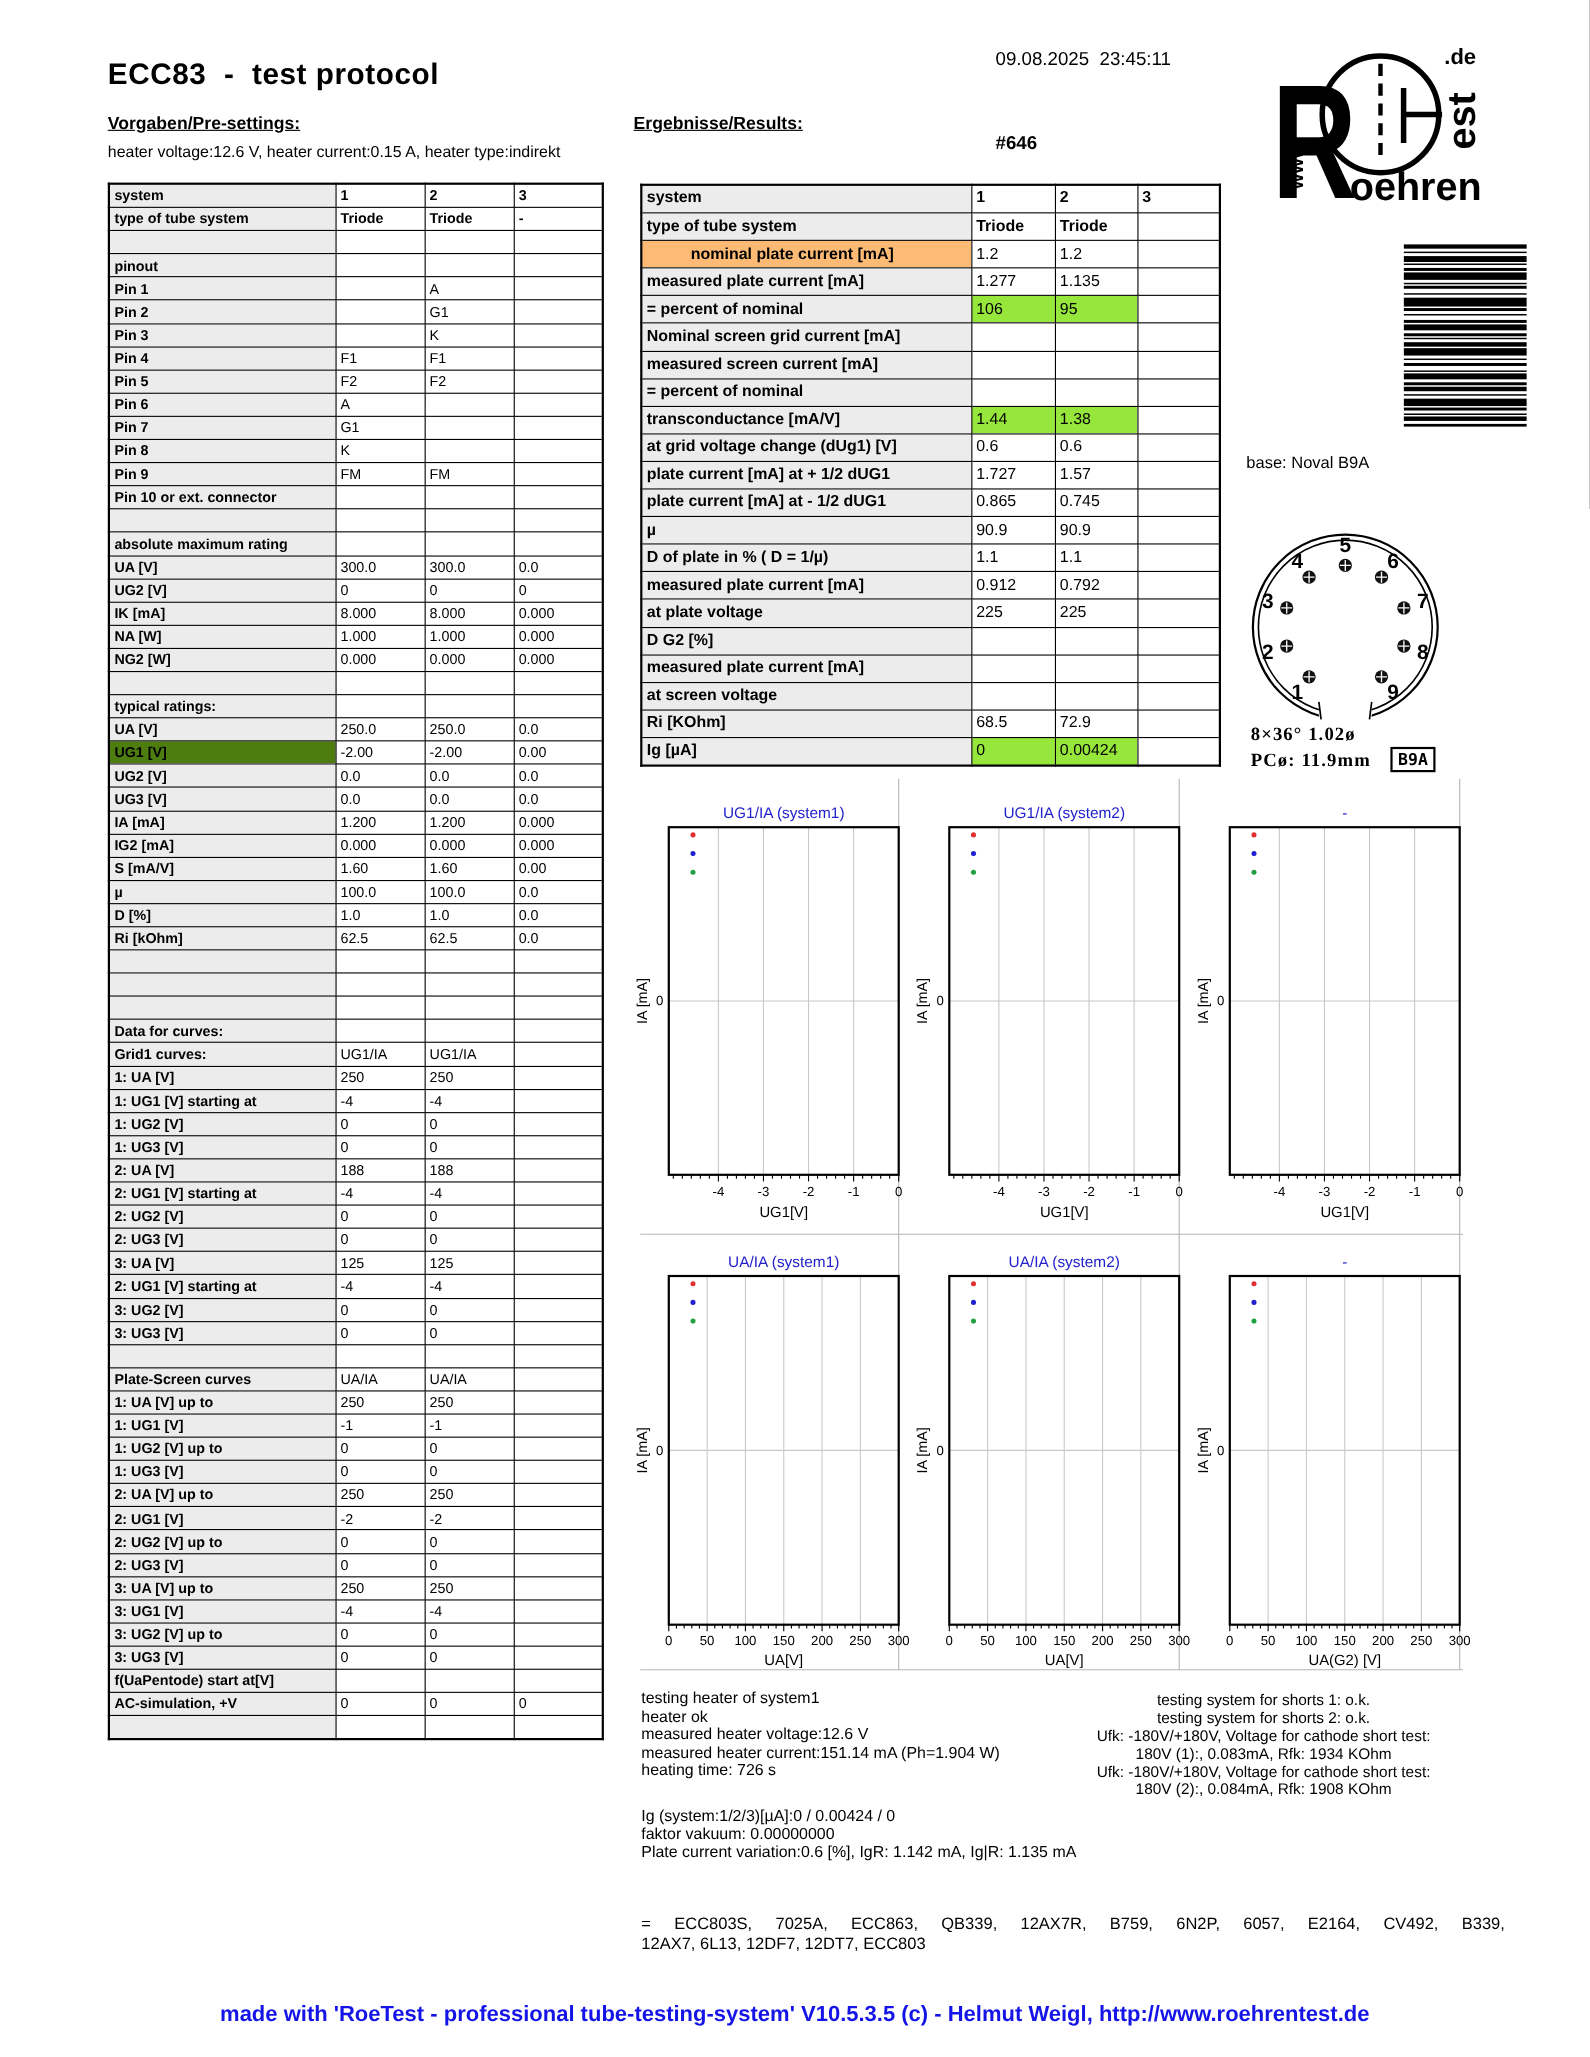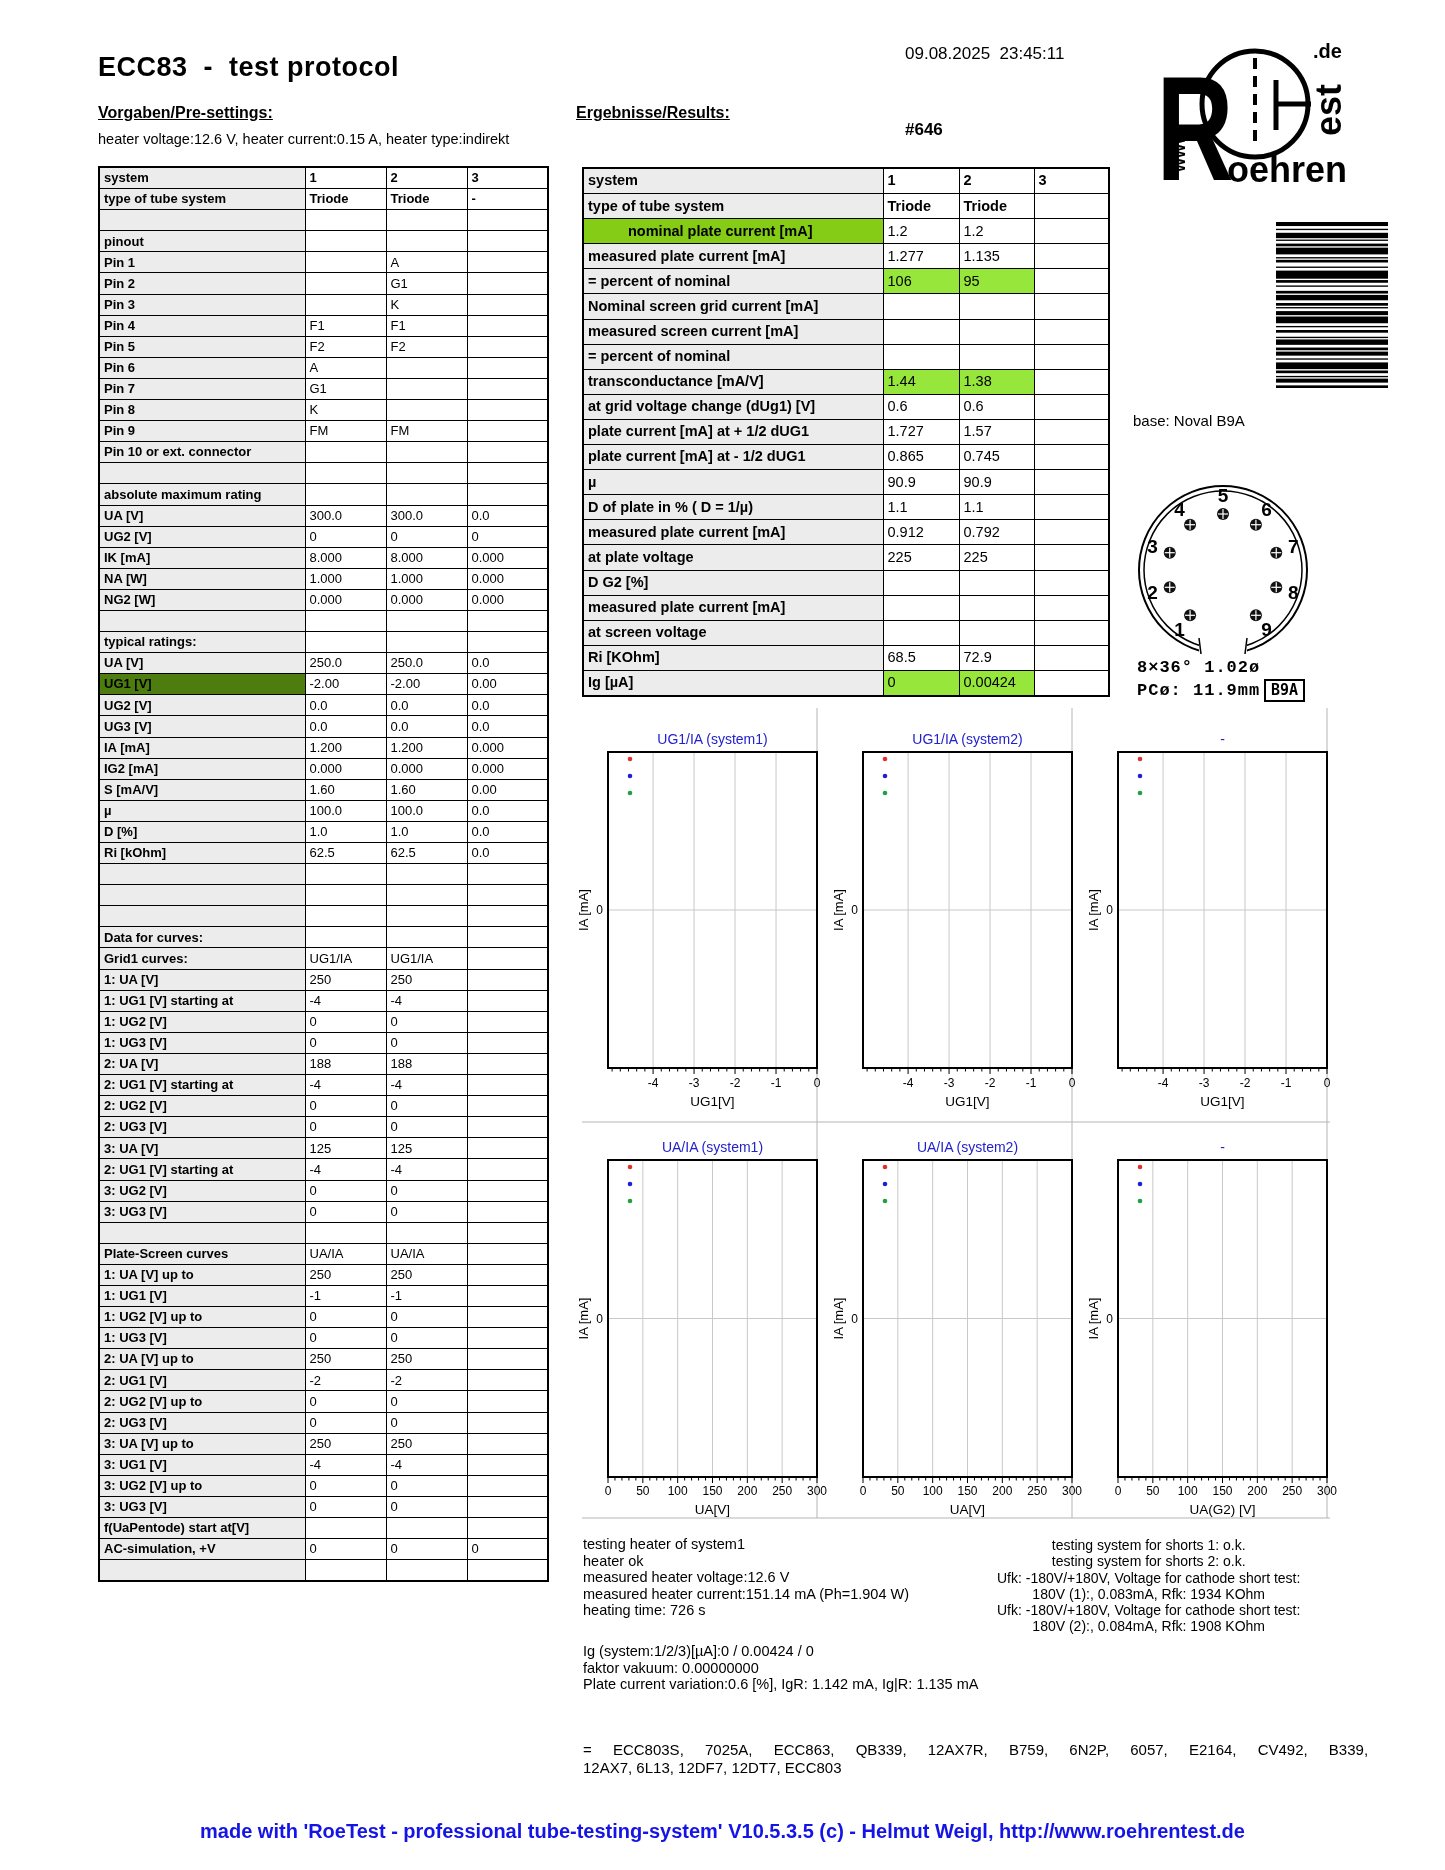--- a/index.html
+++ b/index.html
@@ -16,21 +16,21 @@
   table.datatable td{border:1px solid #000;overflow:hidden;white-space:nowrap;padding:0 4px;line-height:1.05;}
   table.pre td{height:20.1px;font-size:13px;}
   table.res td{height:24.1px;font-size:14.5px;}
   td.lbl{font-weight:bold;}
   tr.bv td.val{font-weight:bold;}
   .note-line{white-space:pre;}
   .notesL{font-size:14.5px;line-height:16.5px;}
   .notesR{font-size:14px;line-height:16.3px;text-align:center;}
   .equiv{font-size:15px;line-height:17.5px;white-space:nowrap;}
   .equiv .l1{word-spacing:17px;}
-  .dimtext{font-family:Liberation Mono, monospace;font-weight:bold;font-size:17px;letter-spacing:1px;white-space:pre;}
+  .dimtext{font-family:Liberation Serif, serif;font-weight:bold;font-size:17px;letter-spacing:1px;white-space:pre;}
   .badge{font-family:"DejaVu Sans Mono",monospace;font-weight:bold;font-size:15px;
          border:2px solid #000;padding:0px 5px;line-height:19px;}
   .footer{width:1445px;text-align:center;font-size:20px;font-weight:bold;}
   svg text{font-family:"Liberation Sans",sans-serif;}
 </style>
 </head>
 <body>
 
 <div class="page">
 
@@ -592,21 +592,21 @@
           <td class="val">2</td>
           <td class="val">3</td>
         </tr>
         <tr class="bv">
           <td class="lbl" style="background: rgb(236, 236, 236);">type of tube system</td>
           <td class="val">Triode</td>
           <td class="val">Triode</td>
           <td class="val"></td>
         </tr>
         <tr>
-          <td class="lbl" style="background: #84cc16; padding-left: 44px;">nominal plate current [mA]</td>
+          <td class="lbl" style="background: #fdba74; padding-left: 44px;">nominal plate current [mA]</td>
           <td class="val">1.2</td>
           <td class="val">1.2</td>
           <td class="val"></td>
         </tr>
         <tr>
           <td class="lbl" style="background: rgb(236, 236, 236);">measured plate current [mA]</td>
           <td class="val">1.277</td>
           <td class="val">1.135</td>
           <td class="val"></td>
         </tr>

